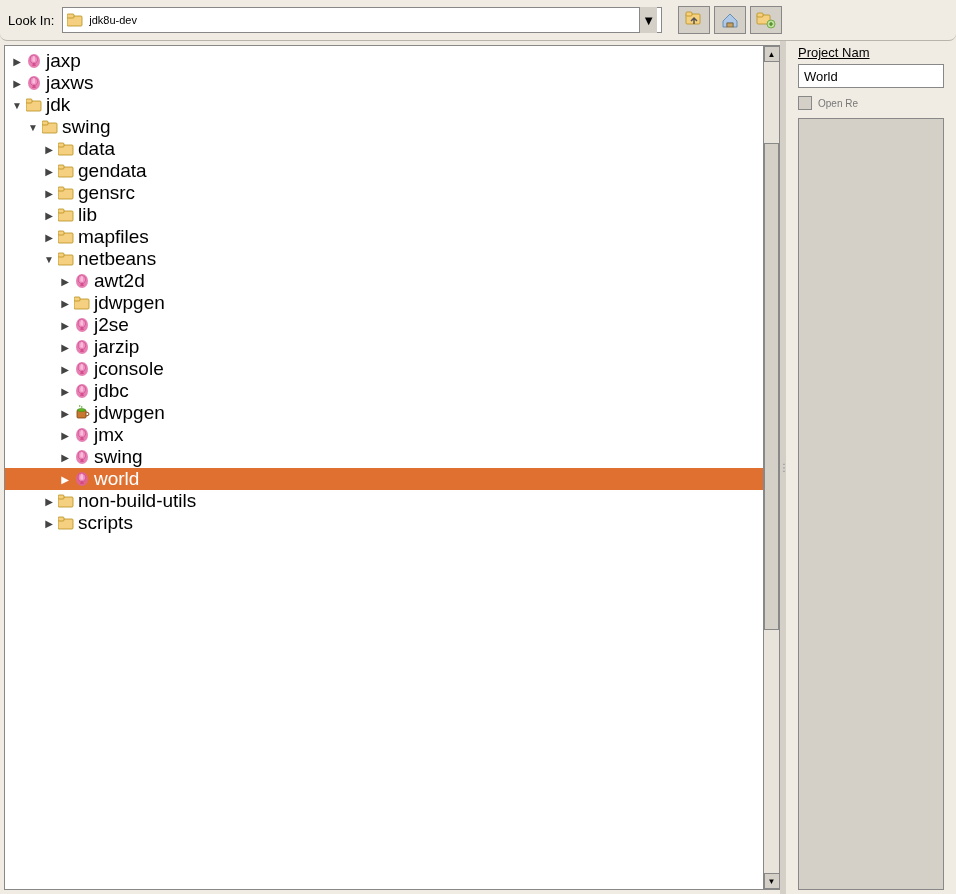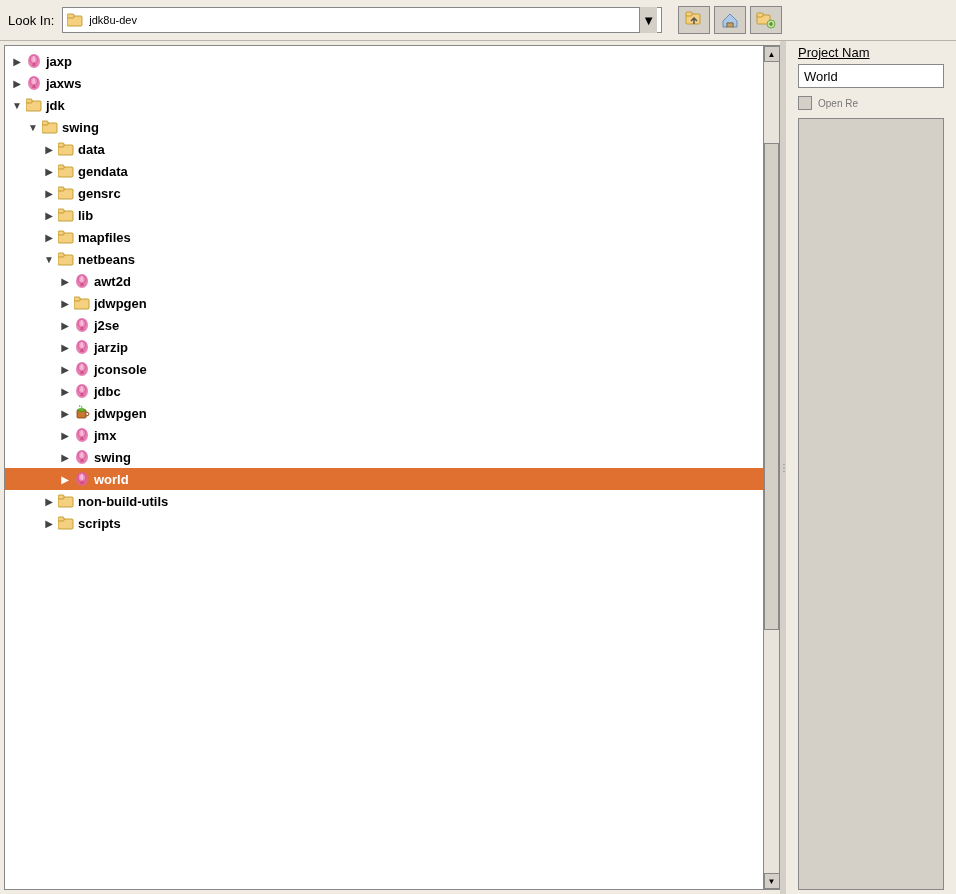--- a/index.html
+++ b/index.html
@@ -20,20 +20,21 @@
       background: #f0ece4;
     }
 
     .top-bar {
       display: flex;
       align-items: center;
       padding: 6px 8px;
       background: #f0ece4;
       border-bottom: 1px solid #b8b4ac;
       gap: 8px;
+      border-radius: 7px;
     }
 
     .look-in-label {
       font-size: 13px;
       color: #000;
       white-space: nowrap;
     }
 
     .look-in-combo {
       display: flex;
@@ -146,23 +147,22 @@
       width: 18px;
       height: 18px;
       margin-right: 3px;
       flex-shrink: 0;
       display: inline-flex;
       align-items: center;
       justify-content: center;
     }
 
     .item-label {
-      font-size: 13px;
+      font-size: 19px;
       color: #000;
-      font-weight: bold;
     }
 
     
     .tree-scrollbar {
       width: 16px;
       background: #d4d0c8;
       border-left: 1px solid #888;
       display: flex;
       flex-direction: column;
       align-items: center;

